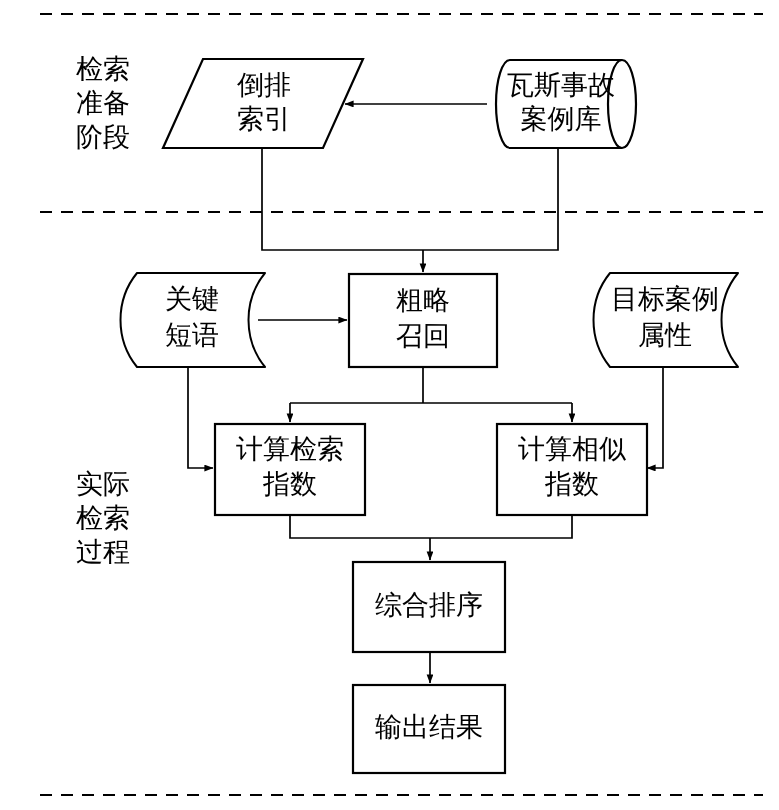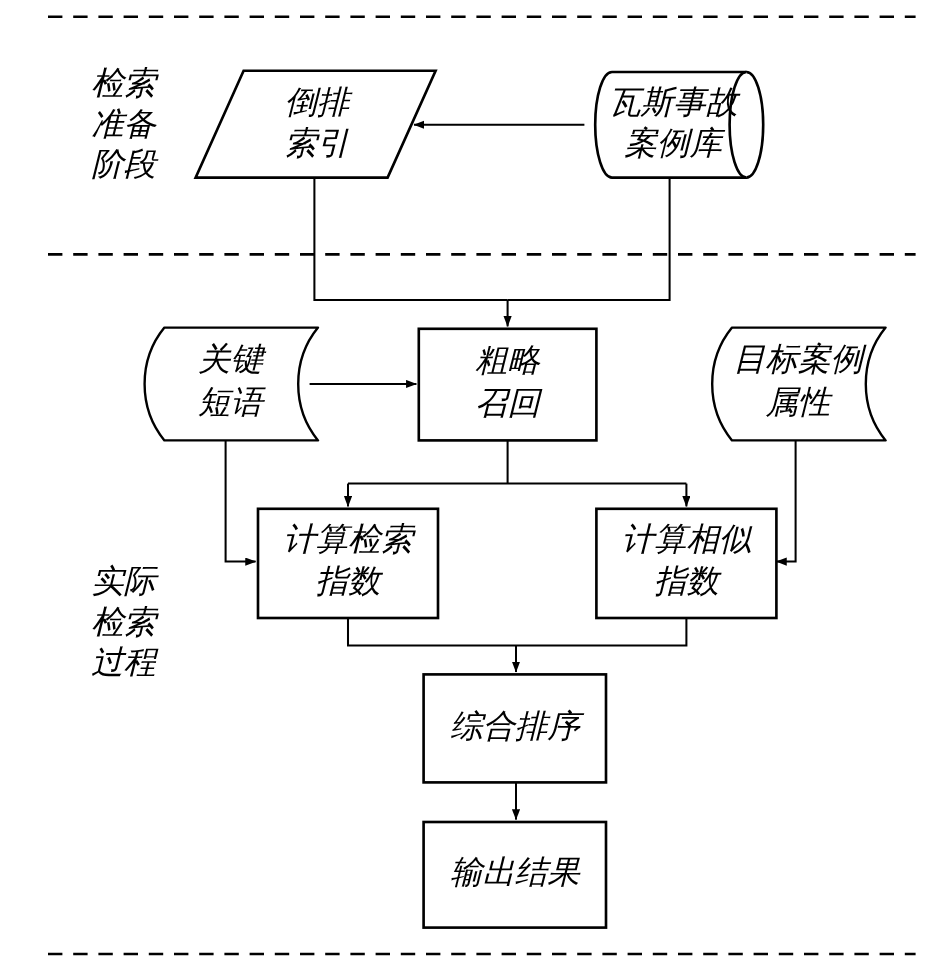--- a/index.html
+++ b/index.html
@@ -9,21 +9,20 @@
   }
   body {
     font-family: "Liberation Serif", "DejaVu Serif", serif;
   }
   #page {
     position: relative;
     width: 779px;
     height: 810px;
     background: #ffffff;
     overflow: hidden;
-    font-style: italic;
   }
   #diagram-svg {
     position: absolute;
     left: 0;
     top: 0;
     width: 779px;
     height: 810px;
   }
   .node-shape {
     fill: #ffffff;

